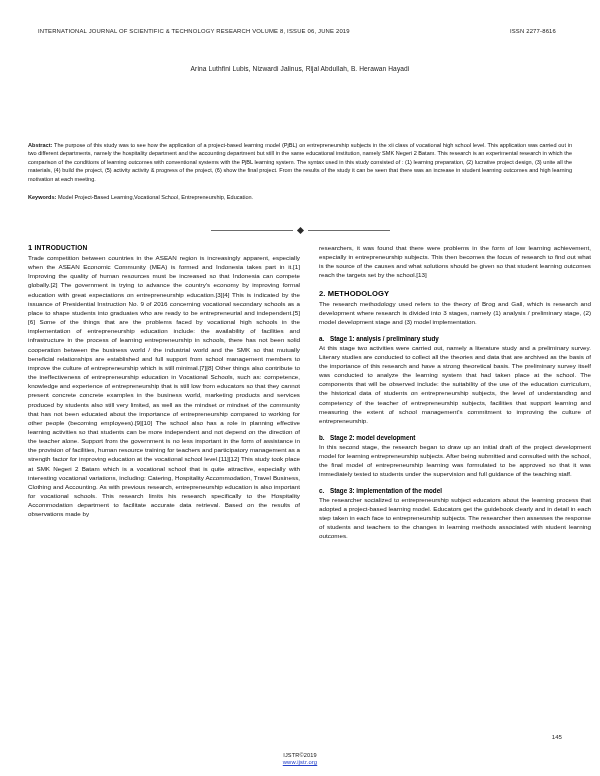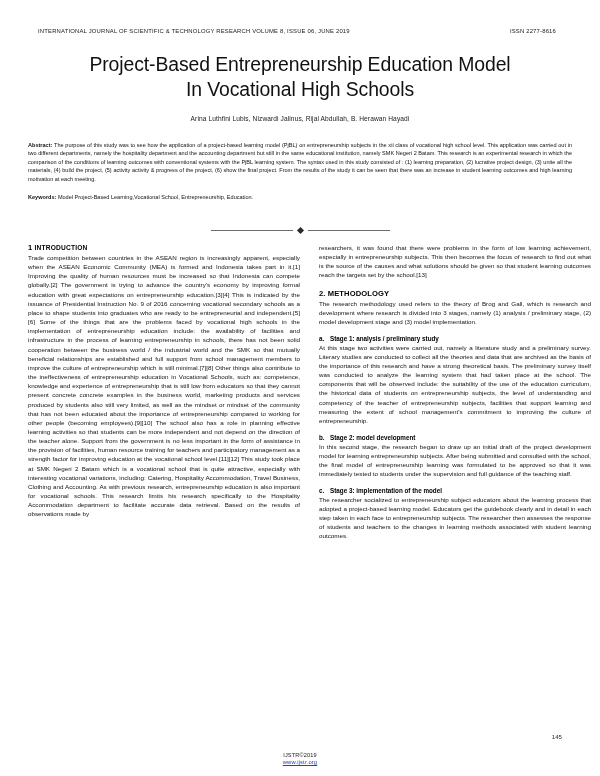--- a/index.html
+++ b/index.html
@@ -187,24 +187,20 @@
 <body>
 
 <div class="page">
 
   <div class="running-head">
     <span class="rh-left">INTERNATIONAL JOURNAL OF SCIENTIFIC &amp; TECHNOLOGY RESEARCH VOLUME 8, ISSUE 06, JUNE 2019</span>
     <span class="rh-right">ISSN 2277-8616</span>
   </div>
 
   <div class="title-block">
-    <h1 class="paper-title">
-      <span>Project-Based Entrepreneurship Education Model</span><br>
-      <span>In Vocational High Schools</span>
-    </h1>
     <div class="authors">Arina Luthfini Lubis, Nizwardi Jalinus, Rijal Abdullah, B. Herawan Hayadi</div>
   </div>
 
   <div class="abstract-block">
     <p class="abstract-text"><b>Abstract:</b><span> The purpose of this study was to see how the application of a project-based learning model (PjBL) on entrepreneurship subjects in the xii class of vocational high school level. This application was carried out in two different departments, namely the hospitality department and the accounting department but still in the same educational institution, namely SMK Negeri 2 Batam. This research is an experimental research in which the comparison of the conditions of learning outcomes with conventional systems with the PjBL learning system. The syntax used in this study consisted of : (1) learning preparation, (2) lucrative project design, (3) unite all the materials, (4) build the project, (5) activity activity &amp; progress of the project, (6) show the final project. From the results of the study it can be seen that there was an increase in student learning outcomes and high learning motivation at each meeting.</span></p>
     <p class="kw"><b>Keywords:</b><span> Model Project-Based Learning,Vocational School, Entrepreneurship, Education.</span></p>
   </div>
 
   <div class="ornament">
     <span class="bar"></span>

